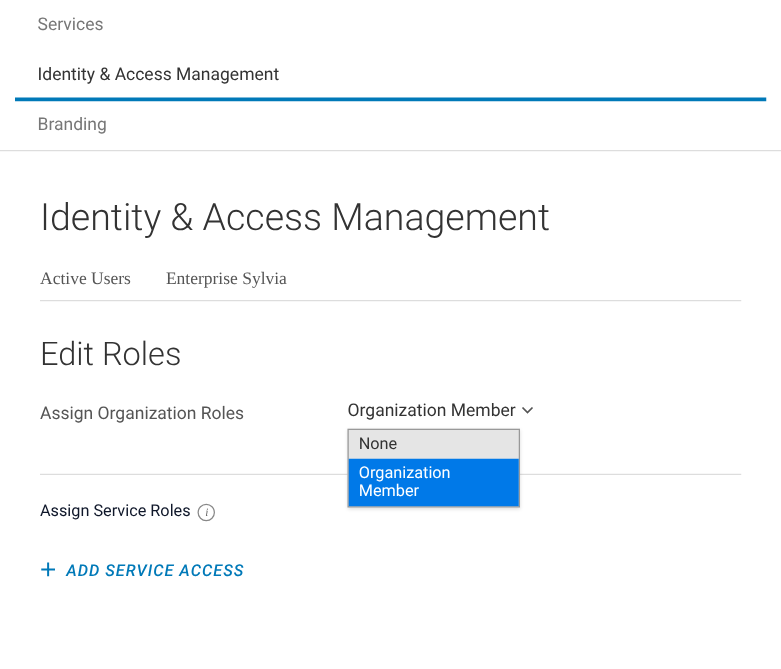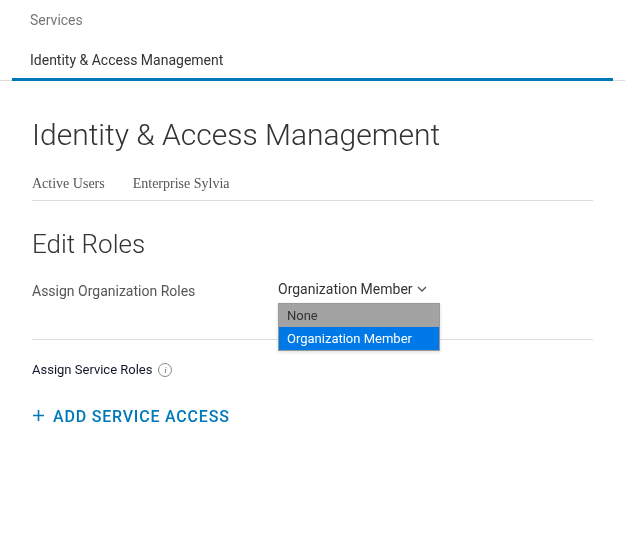--- a/index.html
+++ b/index.html
@@ -89,22 +89,22 @@
       gap: 4px;
     }
     .chevron {
       display: inline-block;
     }
     .chevron svg { width: 10px; height: 10px; }
     .dropdown-menu {
       position: absolute;
       top: 22px;
       left: 0;
-      width: 162px;
-      background: #a3a3a3;
+      width: 138px;
+      background: #e5e5e5;
       border: 1px solid #999;
       box-shadow: 0 1px 3px rgba(0,0,0,0.15);
       z-index: 10;
     }
     .dropdown-item {
       font-size: 13px;
       padding: 4px 8px;
       color: #333;
       cursor: pointer;
     }
@@ -133,34 +133,36 @@
       font-size: 9px;
       font-style: italic;
       color: #666;
       font-family: Georgia, serif;
       cursor: help;
     }
     .add-link {
       display: inline-flex;
       align-items: center;
       gap: 8px;
-      font-size: 16px;
+      font-size: 13px;
       letter-spacing: 0.8px;
       color: #0079b8;
       cursor: pointer;
       font-weight: 500;
+      font-style: italic;
     }
     .plus-icon svg { width: 13px; height: 13px; }
   </style>
 </head>
 <body>
 
 <div class="tabs">
   <div class="tab">Services</div>
   <div class="tab active">Identity &amp; Access Management</div>
+  <div class="tab">Branding</div>
 </div>
 
 <div class="content">
   <h1 class="page-title">Identity &amp; Access Management</h1>
 
   <div class="sub-tabs">
     <div class="sub-tab">Active Users</div>
     <div class="sub-tab">Enterprise Sylvia</div>
   </div>
 

